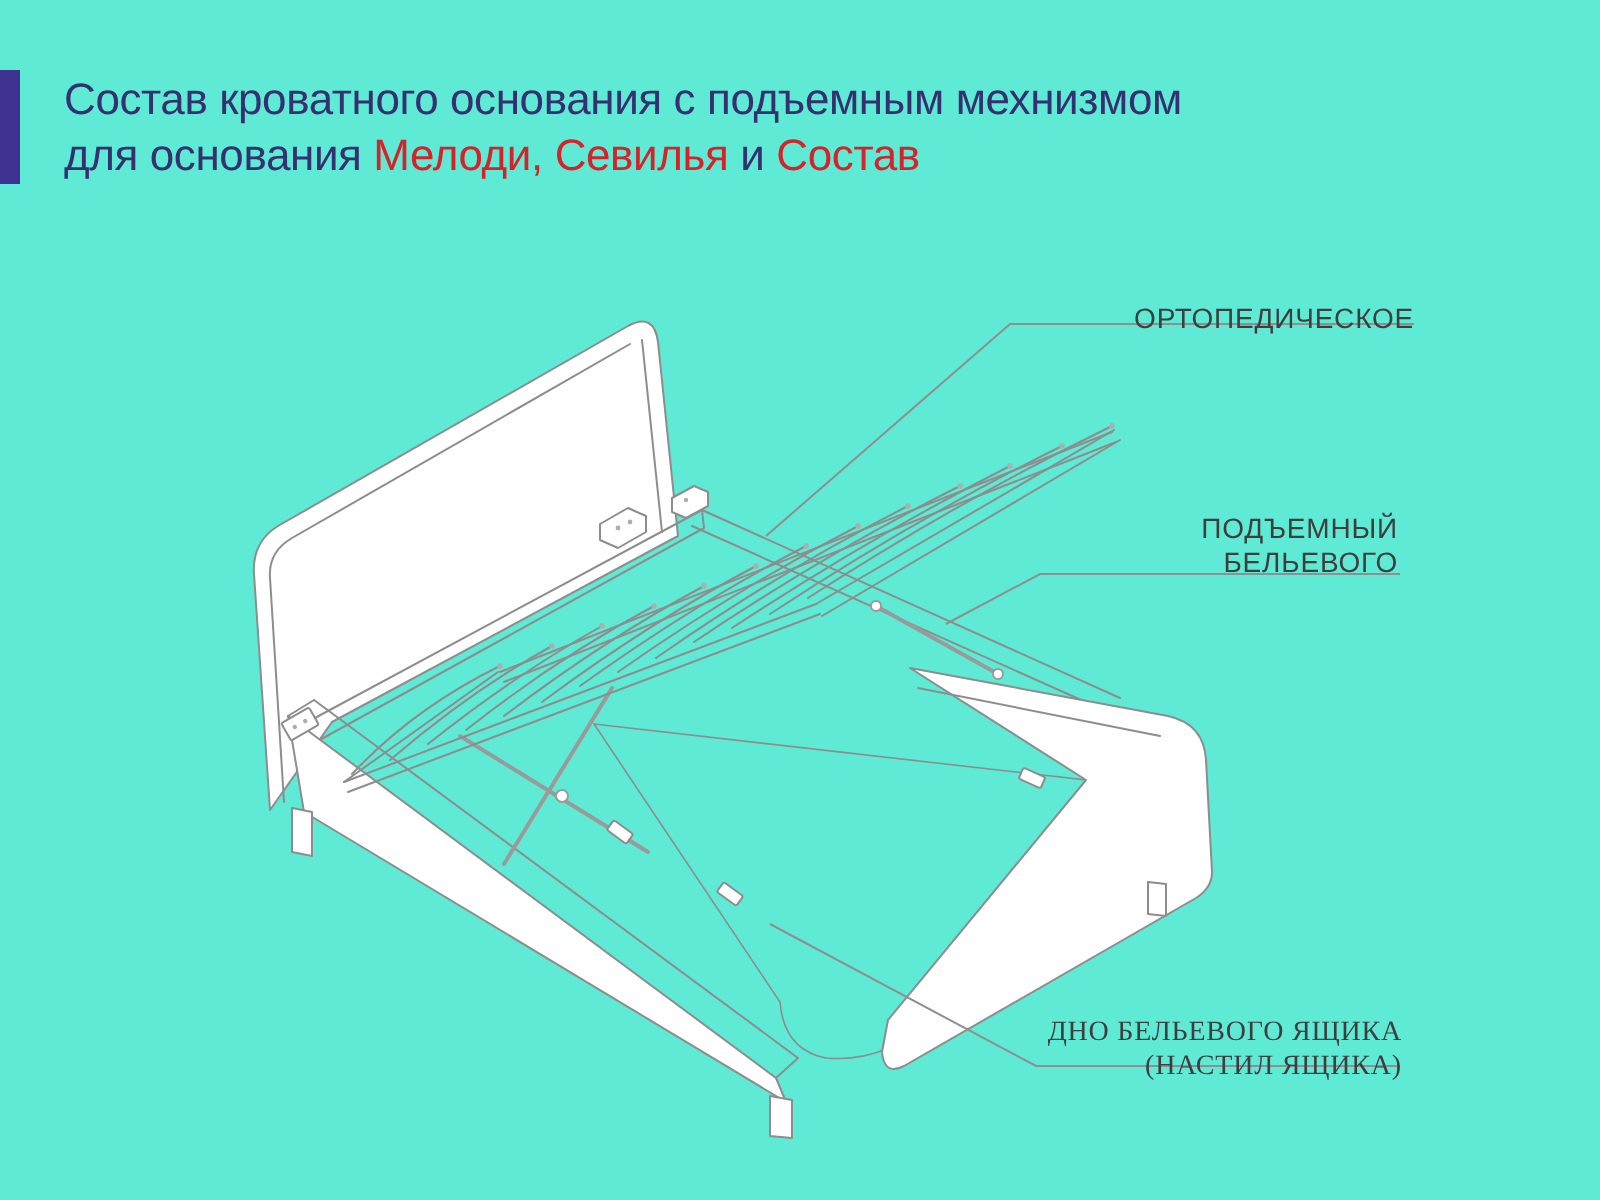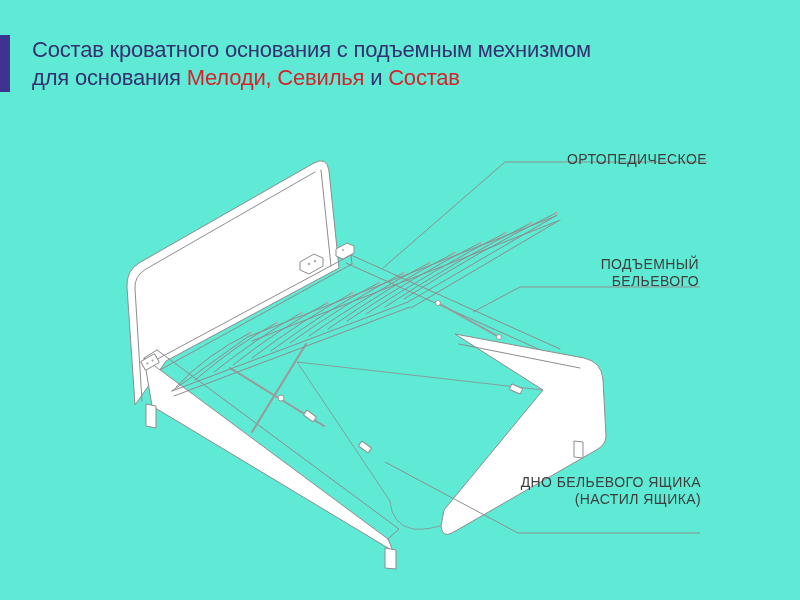--- a/index.html
+++ b/index.html
@@ -33,21 +33,21 @@
   .leader{stroke:#8f8f8f;stroke-width:1;fill:none;}
   .nub{fill:#aeaeae;}
   .joint{fill:#ffffff;stroke:#9a9a9a;stroke-width:1;}
 
   .callout{position:absolute;text-align:right;width:230px;
     font-size:14px;line-height:17px;letter-spacing:0.4px;
     color:var(--callout-text);}
   .callout span{display:block;white-space:nowrap;}
   #callout-ortho{right:93px;top:119px;margin-top:32px;}
   #callout-mech{right:101px;top:256px;}
-  #callout-drawer{right:99px;top:474px;}
+  #callout-drawer{right:99px;top:508px;font-family:Liberation Serif, serif;}
 </style>
 </head>
 <body>
 
 <div class="page">
 
   <div class="accent-bar"></div>
 
   <h1 class="page-title">
     <span class="t-line">Состав кроватного основания с подъемным мехнизмом</span>

